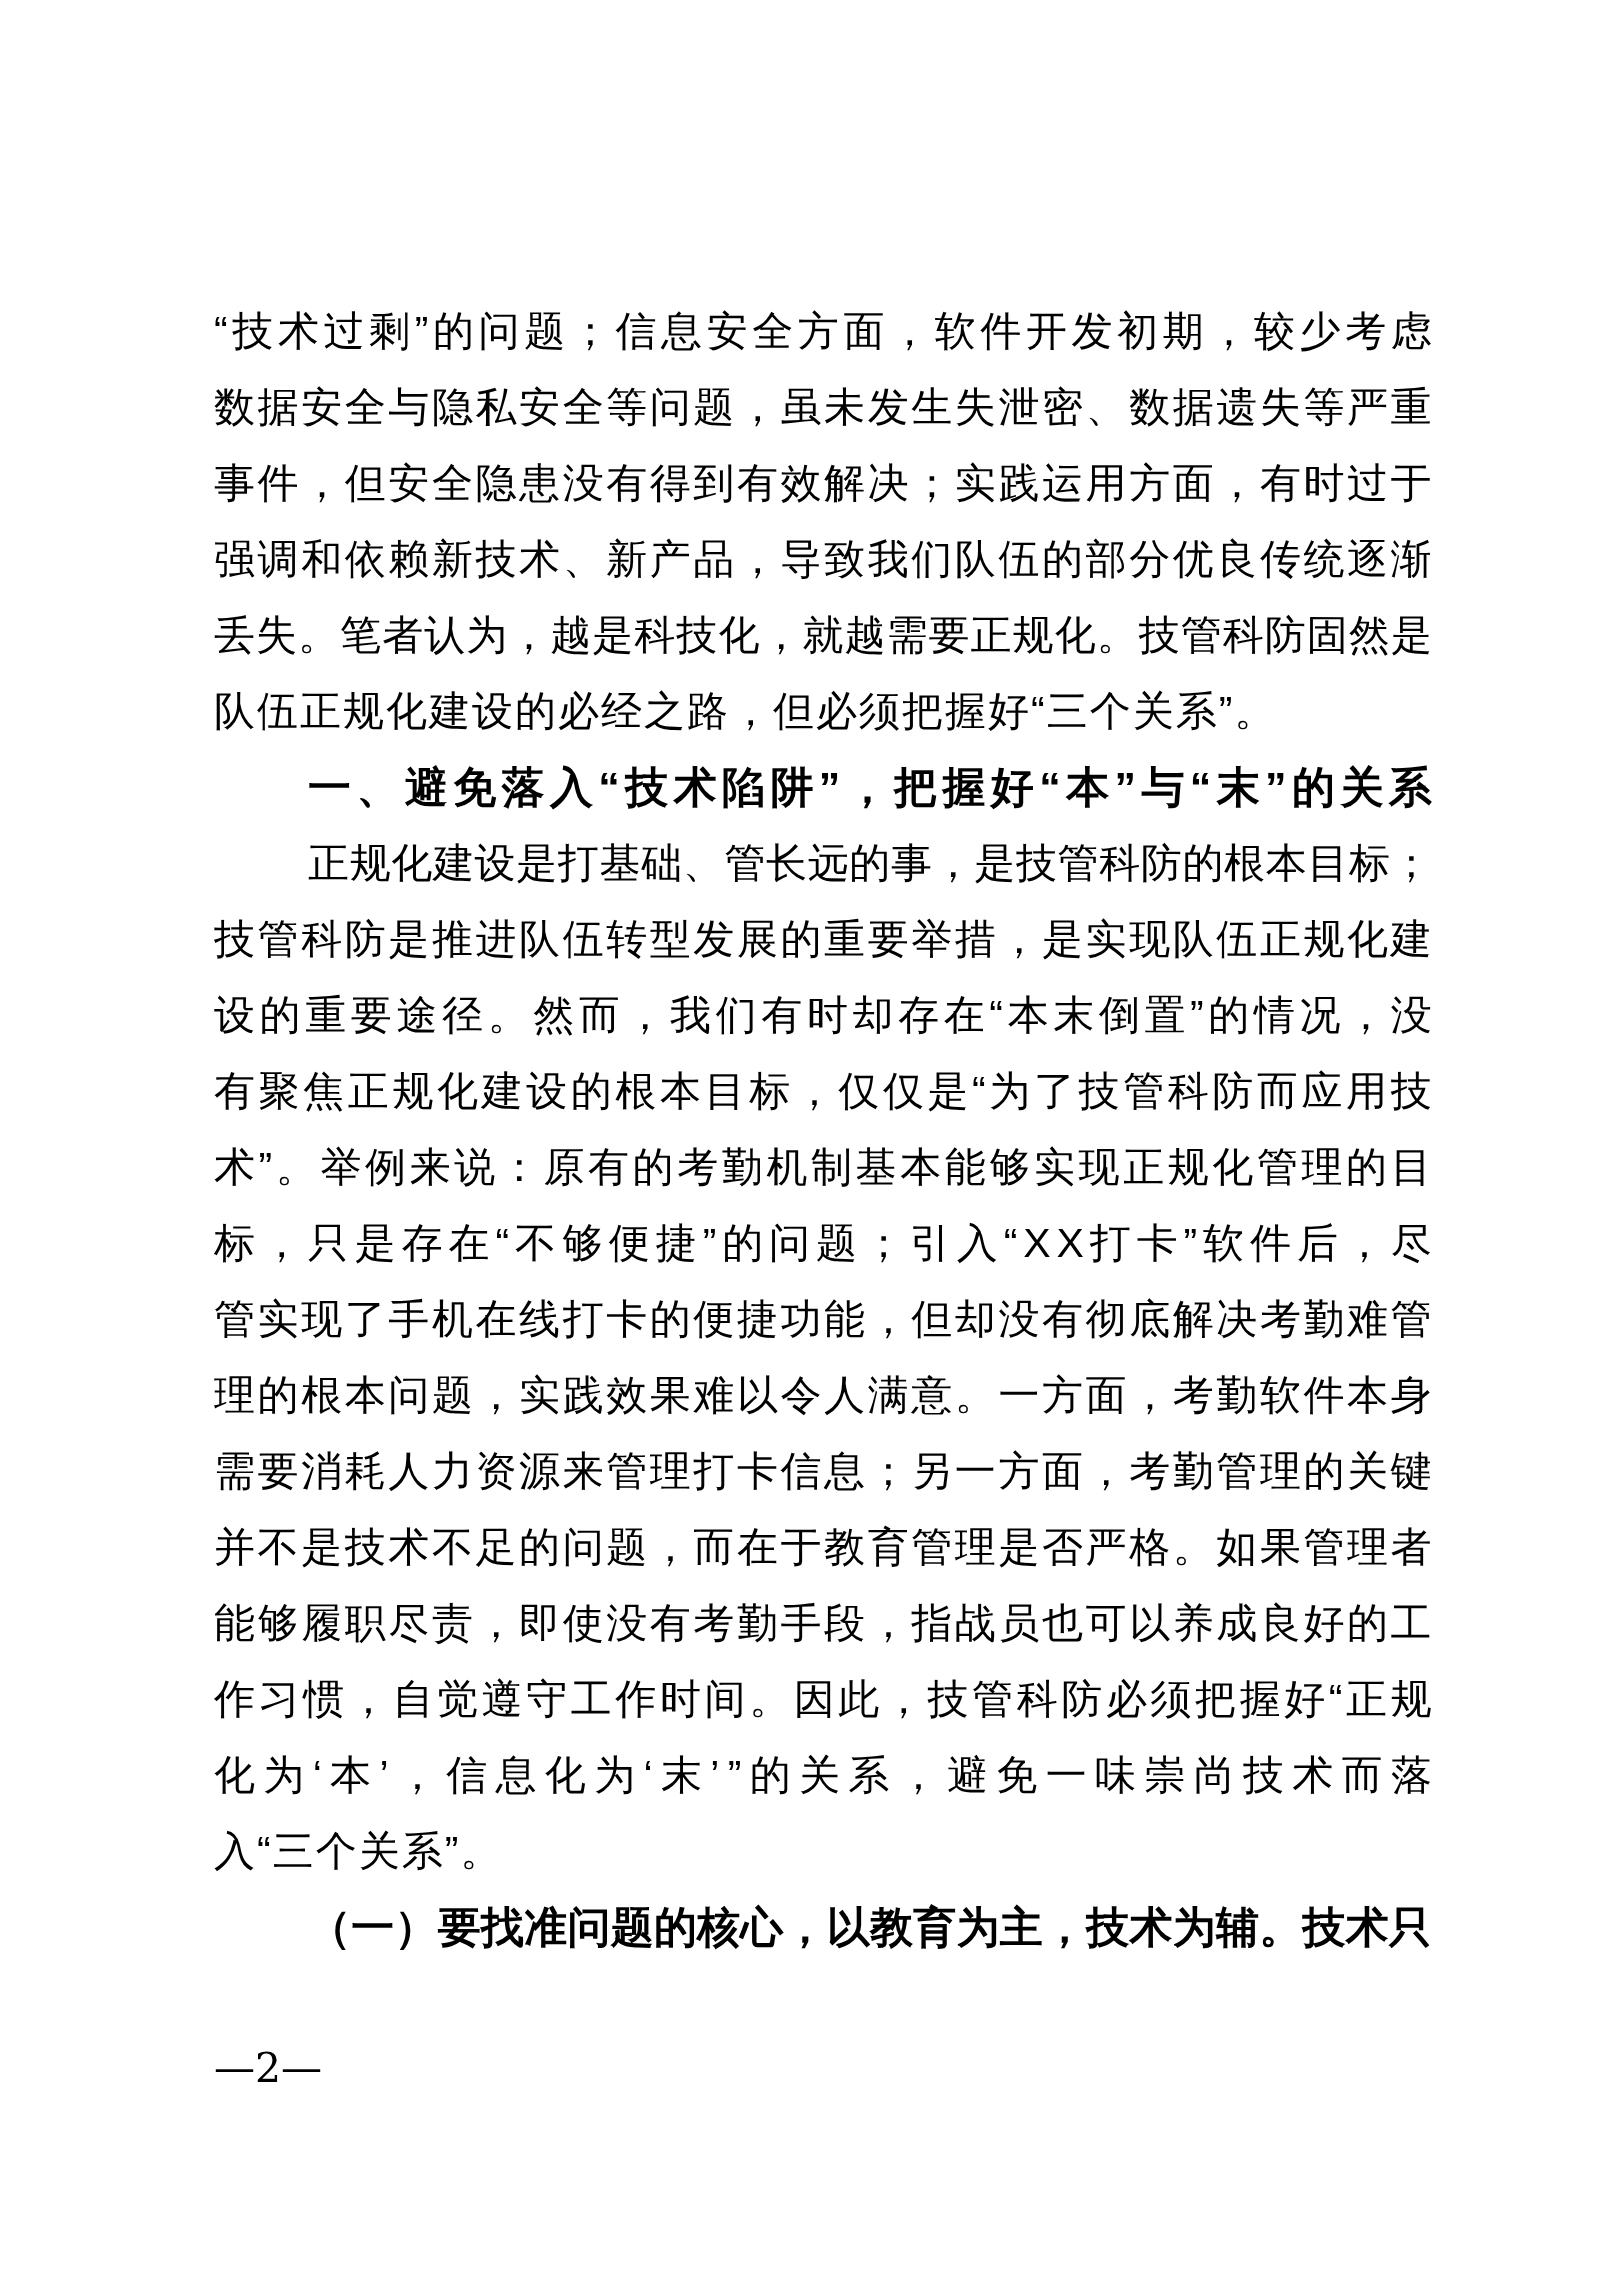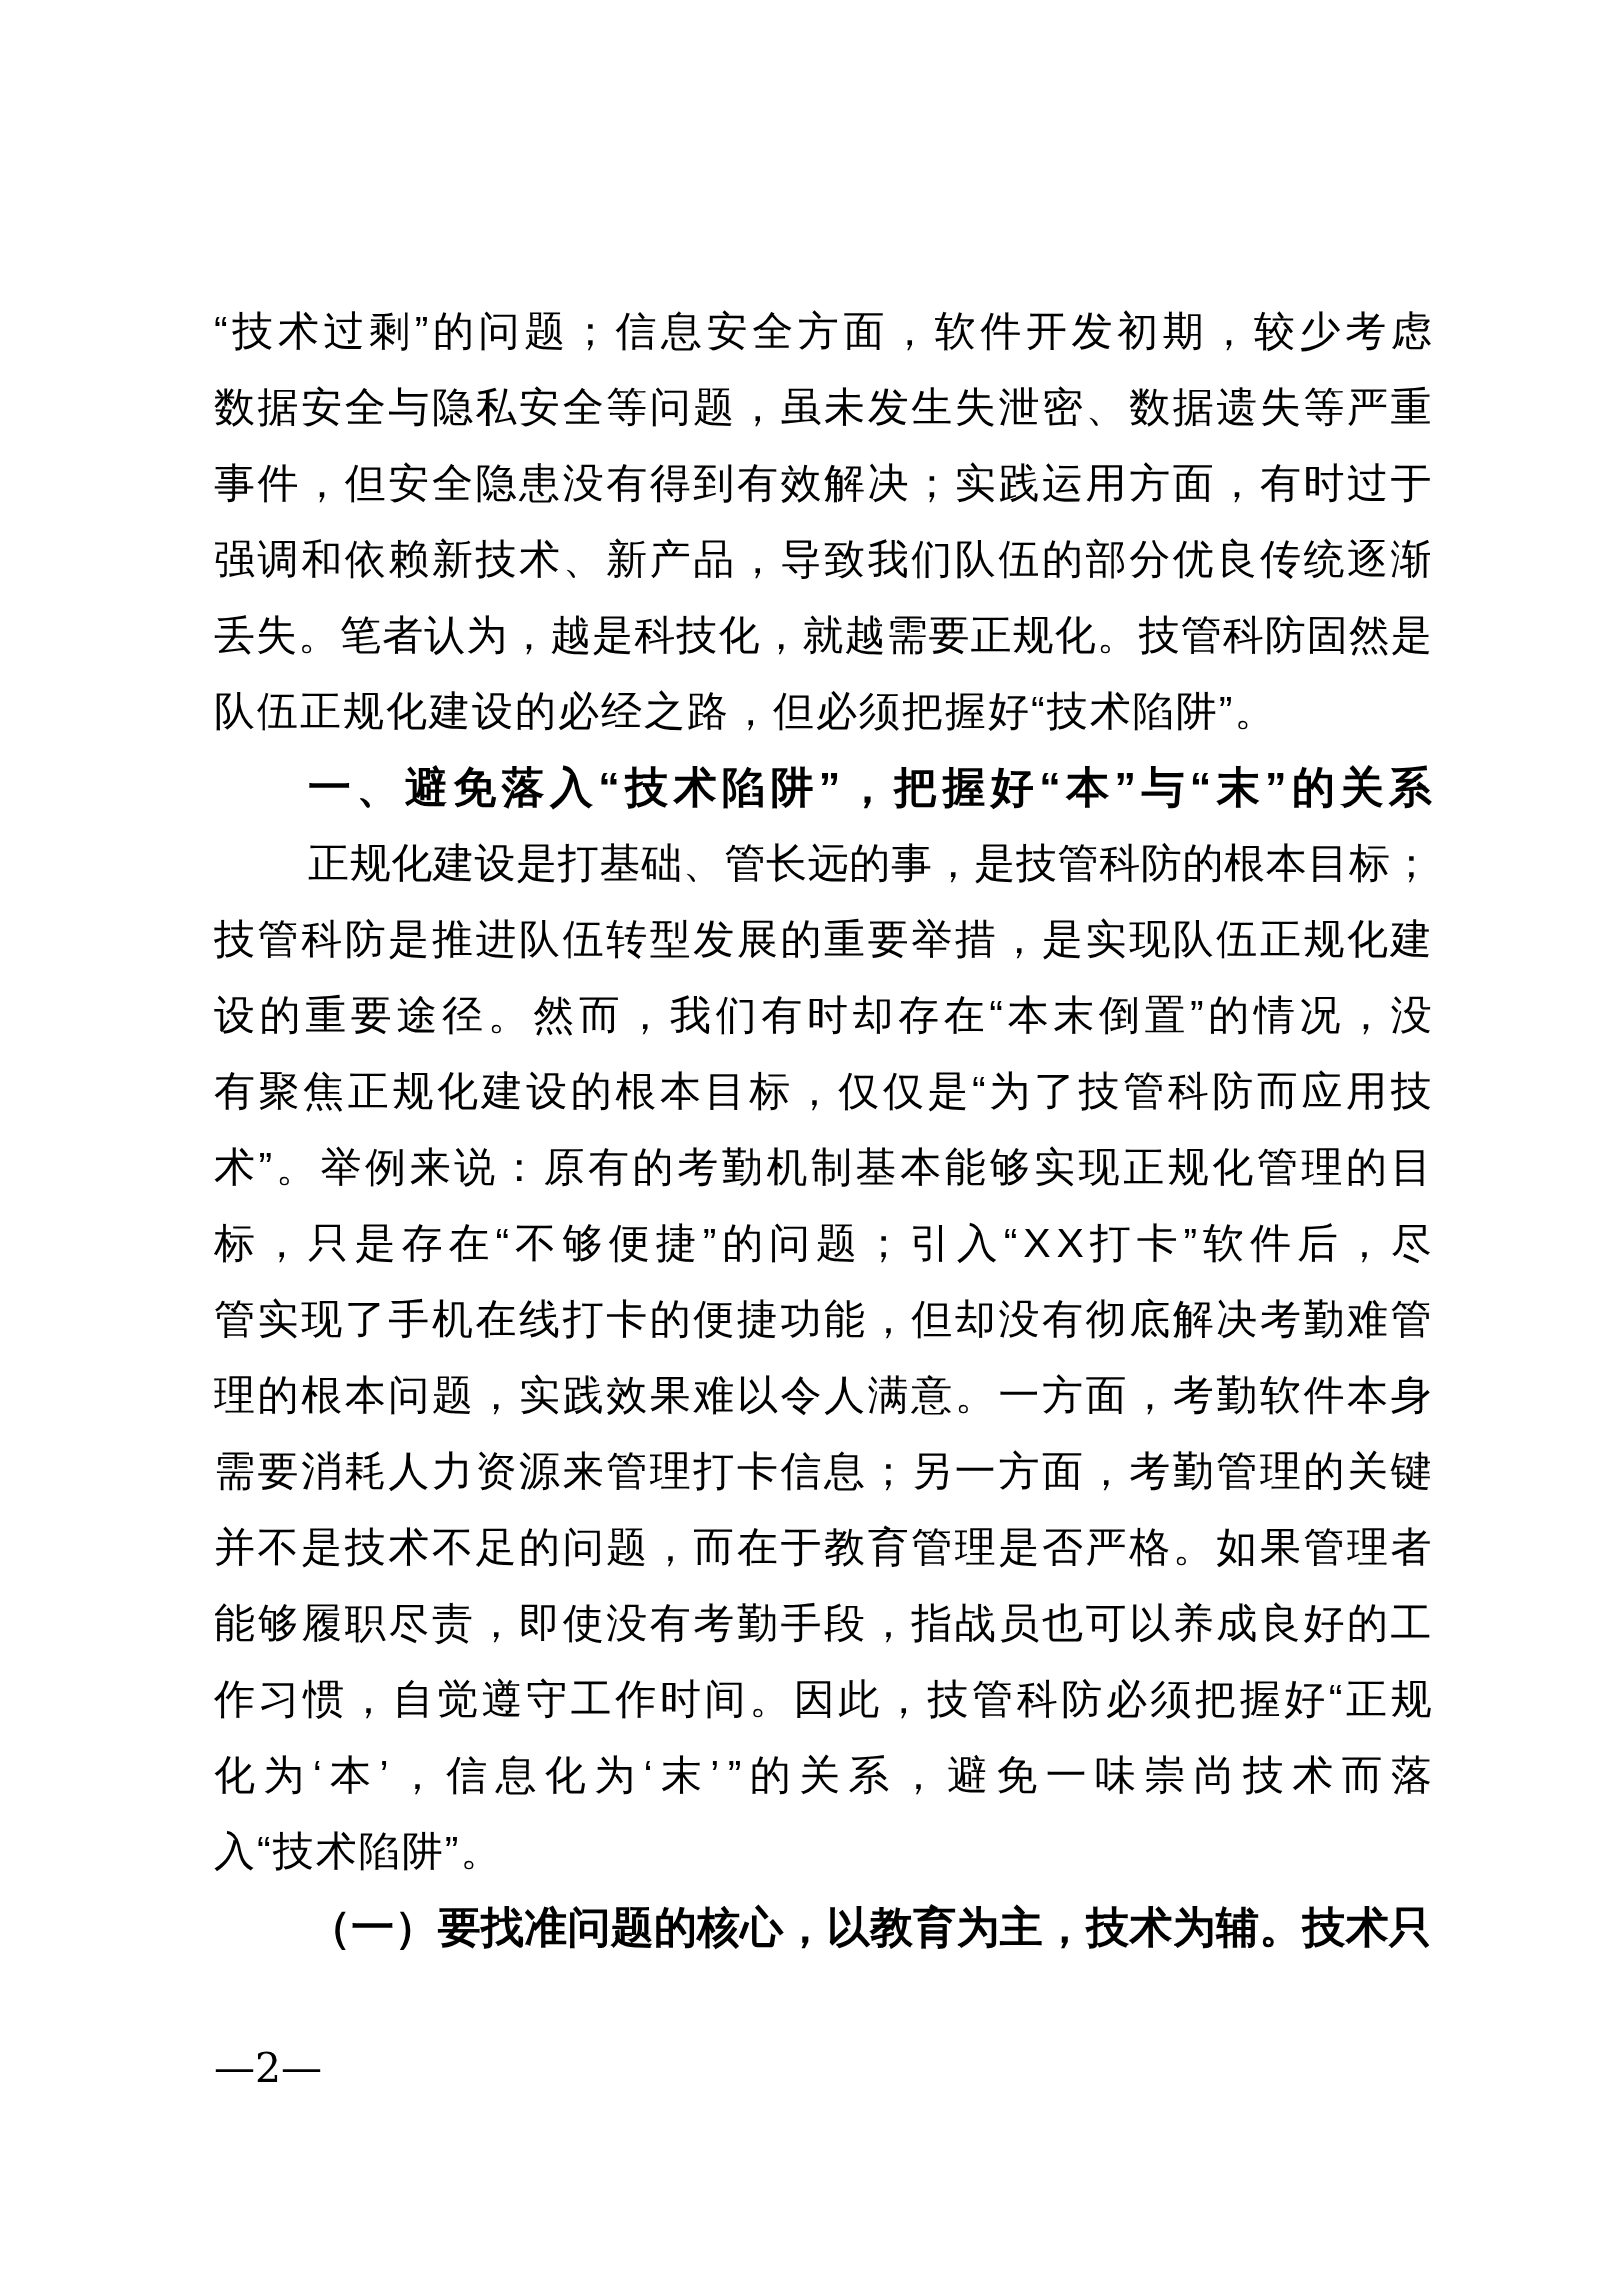--- a/index.html
+++ b/index.html
@@ -208,21 +208,21 @@
         <span>化</span>
         <span>。</span>
         <span>技</span>
         <span>管</span>
         <span>科</span>
         <span>防</span>
         <span>固</span>
         <span>然</span>
         <span>是</span>
       </div>
-      <div class="line body">队伍正规化建设的必经之路，但必须把握好“技术陷阱”。</div>
+      <div class="line body">队伍正规化建设的必经之路，但必须把握好“三个关系”。</div>
       <div class="line heading1 justify indent">
         <span>一</span>
         <span>、</span>
         <span>避</span>
         <span>免</span>
         <span>落</span>
         <span>入</span>
         <span>“</span>
         <span>技</span>
         <span>术</span>
@@ -627,21 +627,21 @@
         <span>免</span>
         <span>一</span>
         <span>味</span>
         <span>崇</span>
         <span>尚</span>
         <span>技</span>
         <span>术</span>
         <span>而</span>
         <span>落</span>
       </div>
-      <div class="line body">入“技术陷阱”。</div>
+      <div class="line body">入“三个关系”。</div>
       <div class="line heading2 justify indent">
         <span>（</span>
         <span>一</span>
         <span>）</span>
         <span>要</span>
         <span>找</span>
         <span>准</span>
         <span>问</span>
         <span>题</span>
         <span>的</span>

